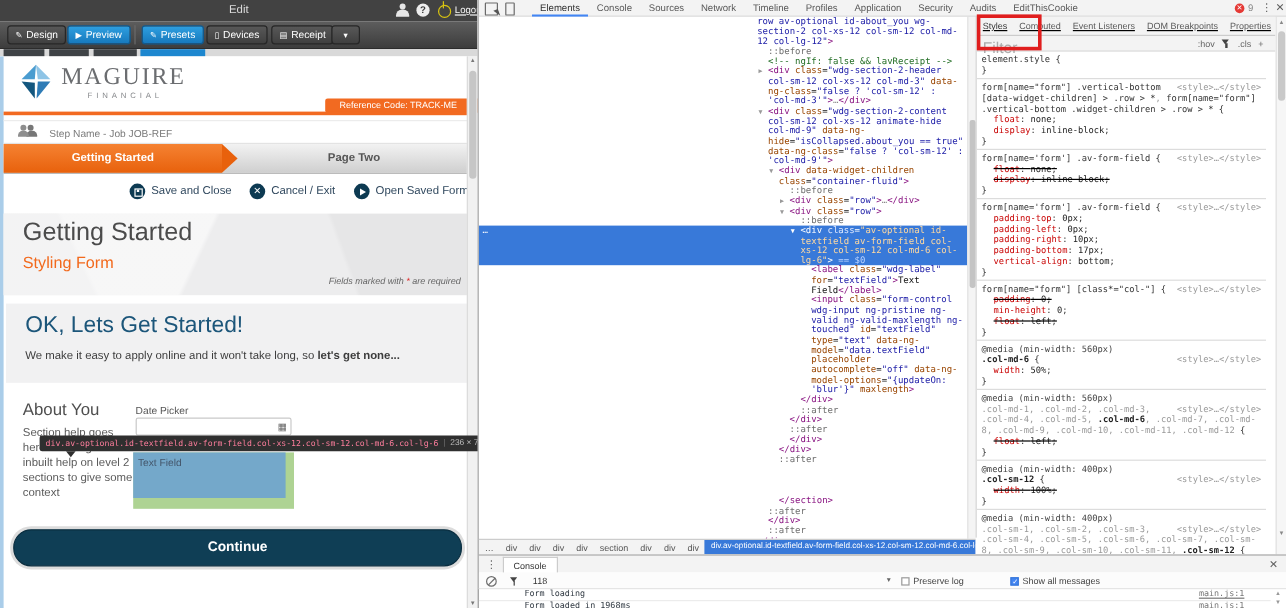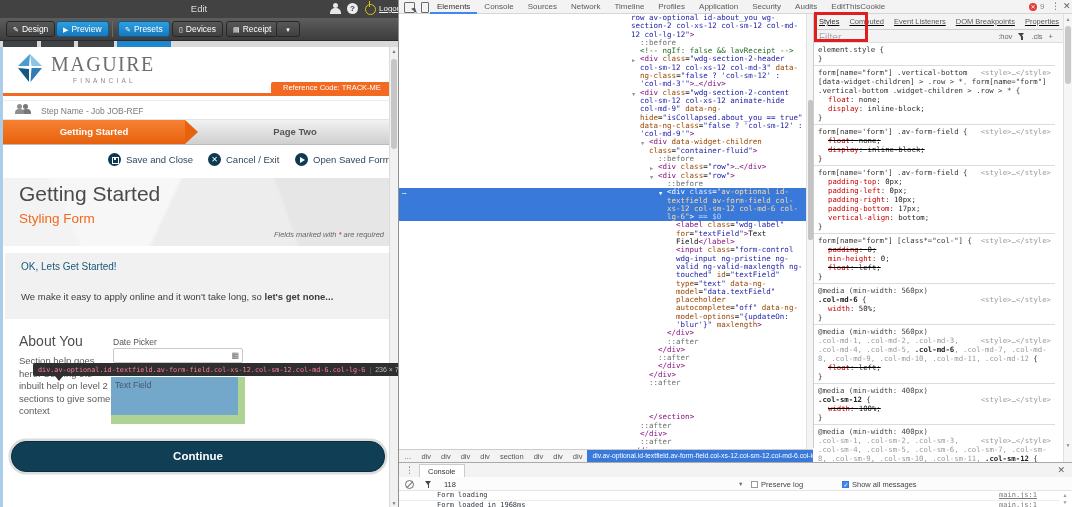--- a/index.html
+++ b/index.html
@@ -70,21 +70,21 @@
   .banner{position:absolute;left:0;top:131px;width:389px;height:68px;background-color:#ededee;
     background-image:linear-gradient(115deg,rgba(255,255,255,.55) 42%,transparent 43%),
                      linear-gradient(250deg,rgba(0,0,0,.03) 28%,transparent 29%),
                      linear-gradient(65deg,rgba(0,0,0,.035) 18%,transparent 19%);}
   .banner h1{position:absolute;left:16px;top:4px;margin:0;font-size:21px;font-weight:normal;color:#4b4b4b;}
   .banner h2{position:absolute;left:16px;top:33px;margin:0;font-size:13.5px;font-weight:normal;color:#f2691c;}
   .reqnote{position:absolute;right:8px;top:52px;font-size:7.5px;font-style:italic;color:#666;}
   .reqnote .star{color:#d22;}
   
   .introcard{position:absolute;left:2px;top:206px;width:385px;height:66px;background:#f1f1f2;}
-  .introcard h3{position:absolute;left:16px;top:8px;margin:0;font-size:10px;font-weight:normal;color:#1c567a;}
+  .introcard h3{position:absolute;left:16px;top:8px;margin:0;font-size:19px;font-weight:normal;color:#1c567a;}
   .introcard p{position:absolute;left:16px;top:38px;margin:0;font-size:9.5px;color:#3c3c3c;}
   
   .about-title{position:absolute;left:16px;top:286px;font-size:14px;color:#4f4f4f;}
   .about-help{position:absolute;left:16px;top:308px;width:92px;font-size:9.5px;line-height:12.5px;color:#5b5b5b;}
   .date-label{position:absolute;left:110px;top:290px;font-size:8.5px;color:#555;}
   .date-input{position:absolute;left:110px;top:301px;width:128px;height:13px;background:#fff;
               border:1px solid #c9c9c9;border-radius:2px;}
   .cal-ic{position:absolute;right:3px;top:2px;font-size:8px;color:#666;}
   .insp-tip{position:absolute;left:30px;top:316px;height:13px;background:#2f2f2f;border-radius:2px;
             display:flex;align-items:center;padding:0 5px;white-space:nowrap;z-index:30;}
@@ -110,21 +110,21 @@
   .pv-thumb{position:absolute;left:1px;top:12px;width:6px;height:90px;background:#c6c6c6;border-radius:3px;}
   
   #devtools{position:absolute;left:398px;top:0;width:674px;height:507px;background:#fff;
             border-left:1px solid #919191;box-sizing:border-box;}
   .dt-tabbar{position:absolute;left:0;top:0;width:674px;height:14px;background:#f3f3f3;
              border-bottom:1px solid #d6d6d6;box-sizing:border-box;}
   .insp-ic{position:absolute;left:5px;top:2px;width:9px;height:9px;border:1px solid #6a6a6a;border-radius:1px;}
   .insp-ic:after{content:"";position:absolute;right:-2px;bottom:-2px;width:0;height:0;
                  border-left:4px solid transparent;border-top:6px solid #555;transform:rotate(-20deg);}
   .devm-ic{position:absolute;left:22px;top:2px;width:6px;height:9px;border:1px solid #6a6a6a;border-radius:1px;}
-  .dt-tabs{position:absolute;left:31px;top:0;height:14px;display:flex;}
+  .dt-tabs{position:absolute;left:44px;top:0;height:14px;display:flex;}
   .dt-tab{font-size:8px;color:#5a5a5a;line-height:13px;padding:0 7px;}
   .dt-tab.active{color:#333;box-shadow:inset 0 -2px 0 #4285f4;}
   .err-badge{position:absolute;left:630px;top:3px;width:8px;height:8px;border-radius:50%;background:#e53935;
              color:#fff;font-size:6px;text-align:center;line-height:8px;}
   .err-num{position:absolute;left:641px;top:2px;font-size:8px;color:#888;}
   .kebab{position:absolute;left:652px;top:1px;font-size:9px;color:#5f5f5f;}
   .dt-close{position:absolute;left:664px;top:1px;font-size:9px;color:#5f5f5f;}
   
   #el-panel{position:absolute;left:0;top:14px;width:407px;height:435px;overflow:hidden;background:#fff;}
   .tl{position:relative;font-family:"DejaVu Sans Mono",monospace;font-size:7.5px;line-height:8.3px;
@@ -147,21 +147,21 @@
   .crumb.sel{background:#3879d9;color:#fff;font-size:6.8px;line-height:12px;height:12px;
              overflow:hidden;flex-shrink:1;}
   
   #sty-panel{position:absolute;left:415px;top:14px;width:249px;height:448px;background:#fff;overflow:hidden;}
   .sty-tabs{position:absolute;left:0;top:0;width:249px;height:16px;background:#f3f3f3;
             border-bottom:1px solid #ccc;box-sizing:border-box;display:flex;text-decoration:underline;}
   .sty-tab{font-size:7.5px;color:#5a5a5a;line-height:15px;padding:0 5px;white-space:nowrap;}
   .sty-tab.active{color:#333;}
   .filterbar{position:absolute;left:0;top:16px;width:249px;height:13px;background:#f3f3f3;
              border-bottom:1px solid #ddd;box-sizing:border-box;}
-  .filterbar .ph{position:absolute;left:5px;top:2px;font-size:10px;color:#aaa;}
+  .filterbar .ph{position:absolute;left:5px;top:2px;font-size:13px;color:#aaa;}
   .filterbar .right{position:absolute;right:10px;top:2px;font-size:7.5px;color:#666;display:flex;gap:6px;}
   .funnel{width:7px;height:7px;position:relative;margin-top:1px;}
   .funnel:before{content:"";position:absolute;left:0;top:0;border-left:3.5px solid transparent;
                  border-right:3.5px solid transparent;border-top:4px solid #444;}
   .funnel:after{content:"";position:absolute;left:3px;top:3px;width:1.4px;height:4px;background:#444;}
   #rules{position:absolute;left:0;top:29px;width:241px;}
   .rule{border-bottom:1px solid #dcdcdc;padding:2px 4px;font-family:"DejaVu Sans Mono",monospace;
         font-size:7.3px;line-height:9px;}
   .rule .media{color:#444;}
   .rule .src{float:right;color:#999;}

